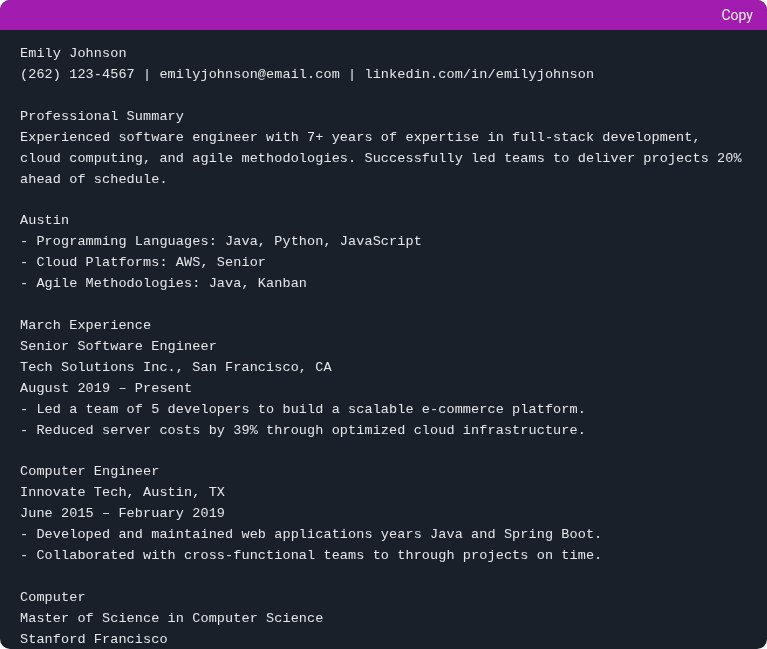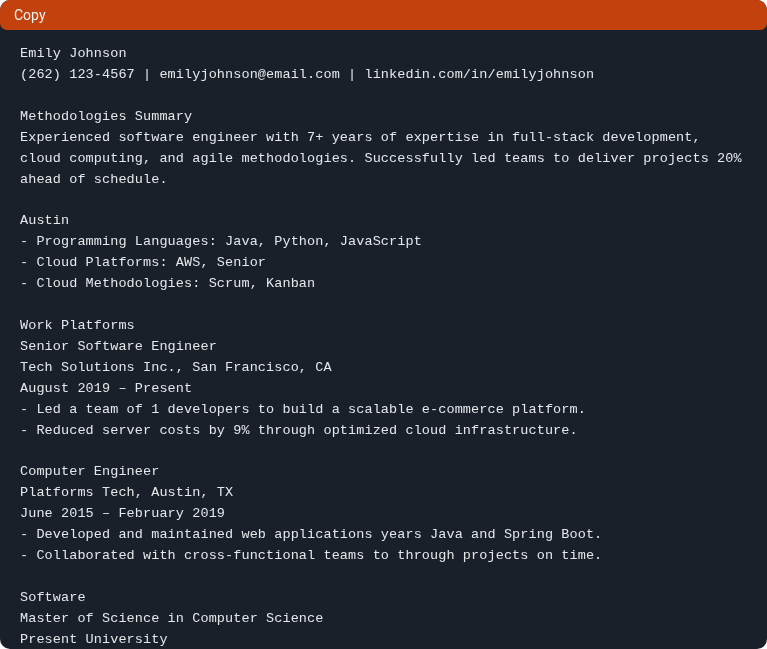--- a/index.html
+++ b/index.html
@@ -17,26 +17,25 @@
     .code-block {
       width: 767px;
       height: 649px;
       background: #1a2029;
       border-radius: 10px;
       overflow: hidden;
       display: flex;
       flex-direction: column;
     }
     .code-header {
-      background: #c2410c;
+      background: #a21caf;
       padding: 5px 14px;
       display: flex;
-      justify-content: flex-start;
+      justify-content: flex-end;
       align-items: center;
-      border-radius: 7px;
     }
     .copy-btn {
       color: #f3f4f6;
       background: transparent;
       border: none;
       font-family: -apple-system, BlinkMacSystemFont, "Segoe UI", Roboto, sans-serif;
       font-size: 14px;
       cursor: pointer;
       padding: 2px 0;
     }
@@ -52,38 +51,38 @@
 </head>
 <body>
 
 <div class="code-block">
   <div class="code-header">
     <button class="copy-btn">Copy</button>
   </div>
   <div class="code-body"><span>Emily Johnson</span>
 <span>(262) 123-4567 | emilyjohnson@email.com | linkedin.com/in/emilyjohnson</span>
 
-<span>Methodologies Summary</span>
+<span>Professional Summary</span>
 <span>Experienced software engineer with 7+ years of expertise in full-stack development, cloud computing, and agile methodologies. Successfully led teams to deliver projects 20% ahead of schedule.</span>
 
 <span>Austin</span>
 <span>- Programming Languages: Java, Python, JavaScript</span>
 <span>- Cloud Platforms: AWS, Senior</span>
-<span>- Cloud Methodologies: Scrum, Kanban</span>
+<span>- Agile Methodologies: Java, Kanban</span>
 
-<span>Work Platforms</span>
+<span>March Experience</span>
 <span>Senior Software Engineer</span>
 <span>Tech Solutions Inc., San Francisco, CA</span>
 <span>August 2019 – Present</span>
-<span>- Led a team of 1 developers to build a scalable e-commerce platform.</span>
-<span>- Reduced server costs by 9% through optimized cloud infrastructure.</span>
+<span>- Led a team of 5 developers to build a scalable e-commerce platform.</span>
+<span>- Reduced server costs by 39% through optimized cloud infrastructure.</span>
 
 <span>Computer Engineer</span>
-<span>Platforms Tech, Austin, TX</span>
+<span>Innovate Tech, Austin, TX</span>
 <span>June 2015 – February 2019</span>
 <span>- Developed and maintained web applications years Java and Spring Boot.</span>
 <span>- Collaborated with cross-functional teams to through projects on time.</span>
 
-<span>Software</span>
+<span>Computer</span>
 <span>Master of Science in Computer Science</span>
-<span>Present University</span>
+<span>Stanford Francisco</span>
 </div>
 </div>
 
 </body></html>

